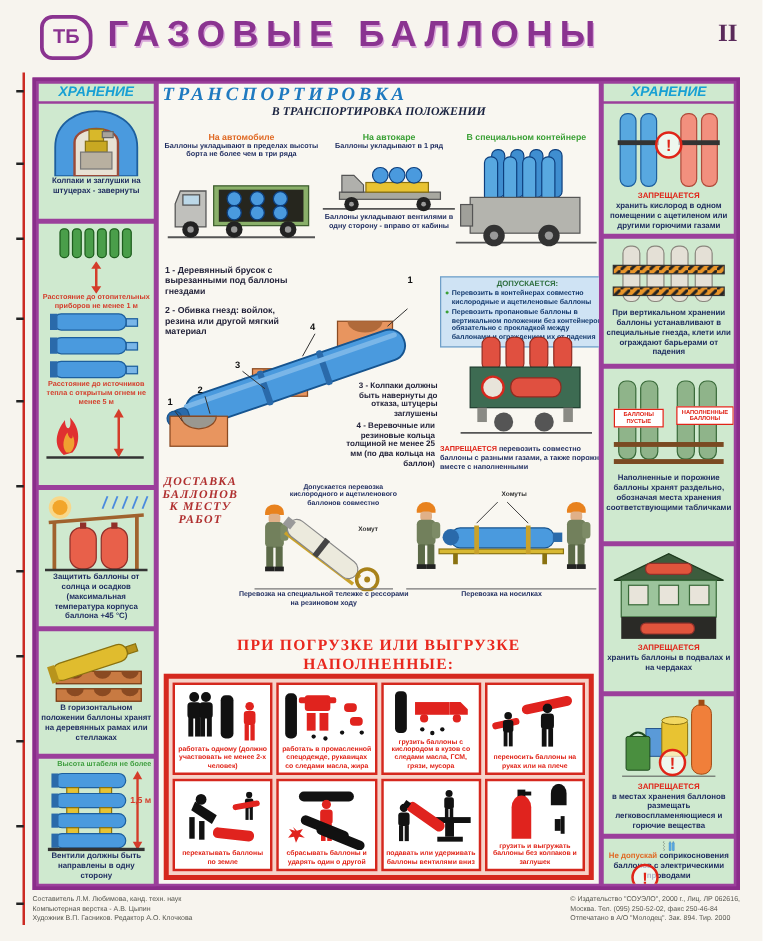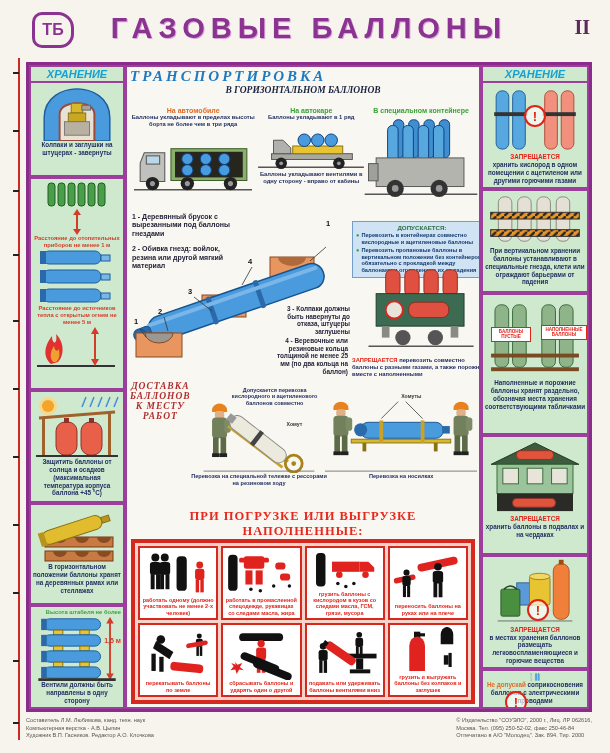--- a/index.html
+++ b/index.html
@@ -3,21 +3,21 @@
 <meta charset="utf-8">
 <style>
   html,body{margin:0;padding:0;background:#fff;}
   .poster{position:relative;width:610px;height:753px;background:#f7f4ee;overflow:hidden;
           font-family:"Liberation Sans",sans-serif;}
   
   .hdr{position:absolute;left:26px;top:4px;width:566px;height:56px;text-decoration:underline;}
   .logo{position:absolute;left:6px;top:8px;width:36px;height:30px;border:3px solid #8a3390;
         border-radius:10px 16px 14px 10px;color:#8a3390;font-weight:bold;font-size:16px;
         display:flex;align-items:center;justify-content:center;background:#f7f4ee;}
-  .title{position:absolute;left:60px;right:60px;top:8px;text-align:center;font-size:29px;
+  .title{position:absolute;left:60px;right:60px;top:8px;text-align:left;font-size:29px;
          font-weight:bold;letter-spacing:6px;color:#8a3390;text-shadow:1px 1px 0 #d9a6d9;}
   .sheet{position:absolute;right:2px;top:12px;font-family:"Liberation Serif",serif;
          font-size:20px;font-weight:bold;color:#5a2a5a;}
   
   .ruler{position:absolute;left:18px;top:58px;width:2px;height:682px;background:#cc2a22;}
   .tick{position:absolute;left:-5px;width:6px;height:2px;background:#222;}
   
   .frame{position:absolute;left:26px;top:62px;width:566px;height:650px;background:#9b3f9b;
          border:3px solid #8a2d8a;box-sizing:border-box;display:flex;}
   .col{display:flex;flex-direction:column;background:#9b3f9b;min-width:0;}
@@ -275,21 +275,21 @@
         </svg>
         <span class="dim">1,5 м</span>
         <div class="cap">Вентили должны быть направлены в одну сторону</div>
       </section>
     </aside>
 
     <main class="mid">
       <div class="m-title">ТРАНСПОРТИРОВКА</div>
 
       <div class="subrow">
-        <div class="sub-h">В ГОРИЗОНТАЛЬНОМ БАЛЛОНОВ</div>
+        <div class="sub-h">В ТРАНСПОРТИРОВКА ПОЛОЖЕНИИ</div>
       </div>
 
       <div class="m-top">
         <div class="blk blk1">
           <div class="glab org">На автомобиле</div>
           <div class="btxt">Баллоны укладывают в пределах высоты борта не более чем в три ряда</div>
           <svg width="118" height="66" viewBox="0 0 115 64">
             <line x1="0" y1="60" x2="115" y2="60" stroke="#555" stroke-width="1.5"></line>
             <path d="M6,52 V34 L10,24 H30 V52 Z" fill="#c0c0bc" stroke="#555"></path>
             <rect x="12" y="27" width="13" height="8" fill="#bcd8e8" stroke="#555"></rect>

